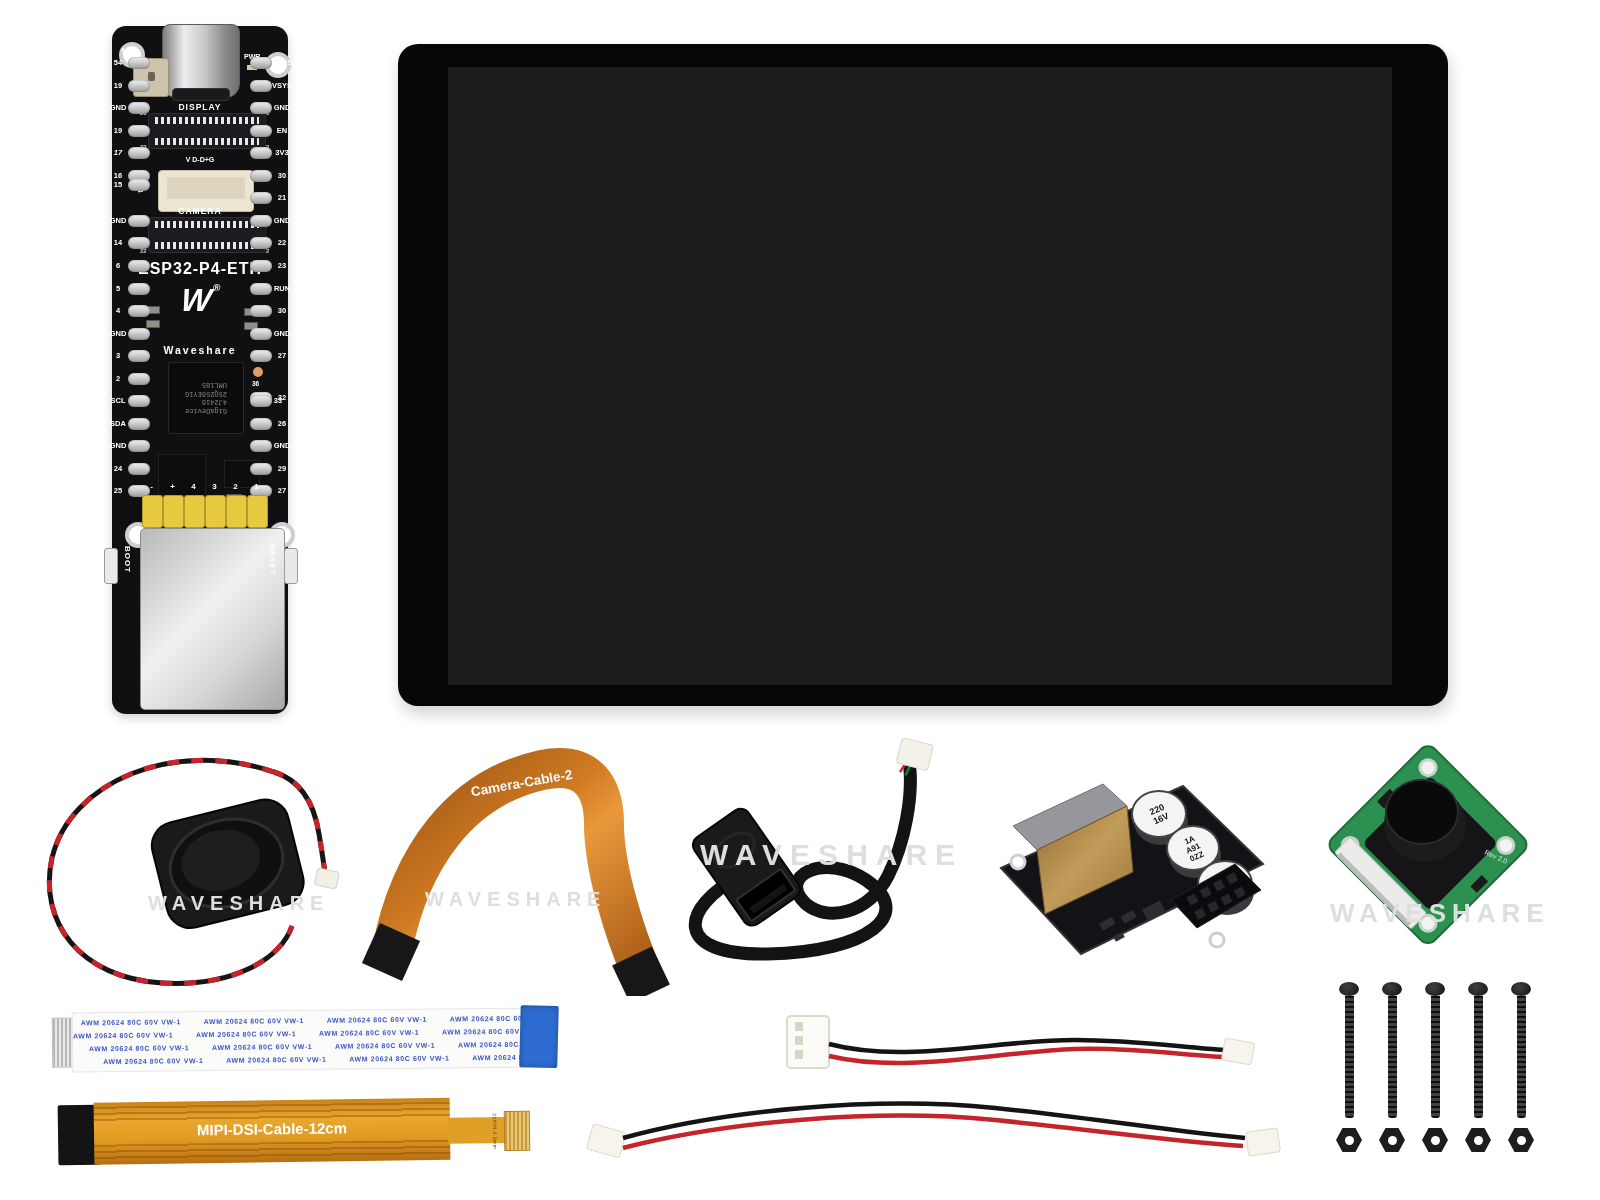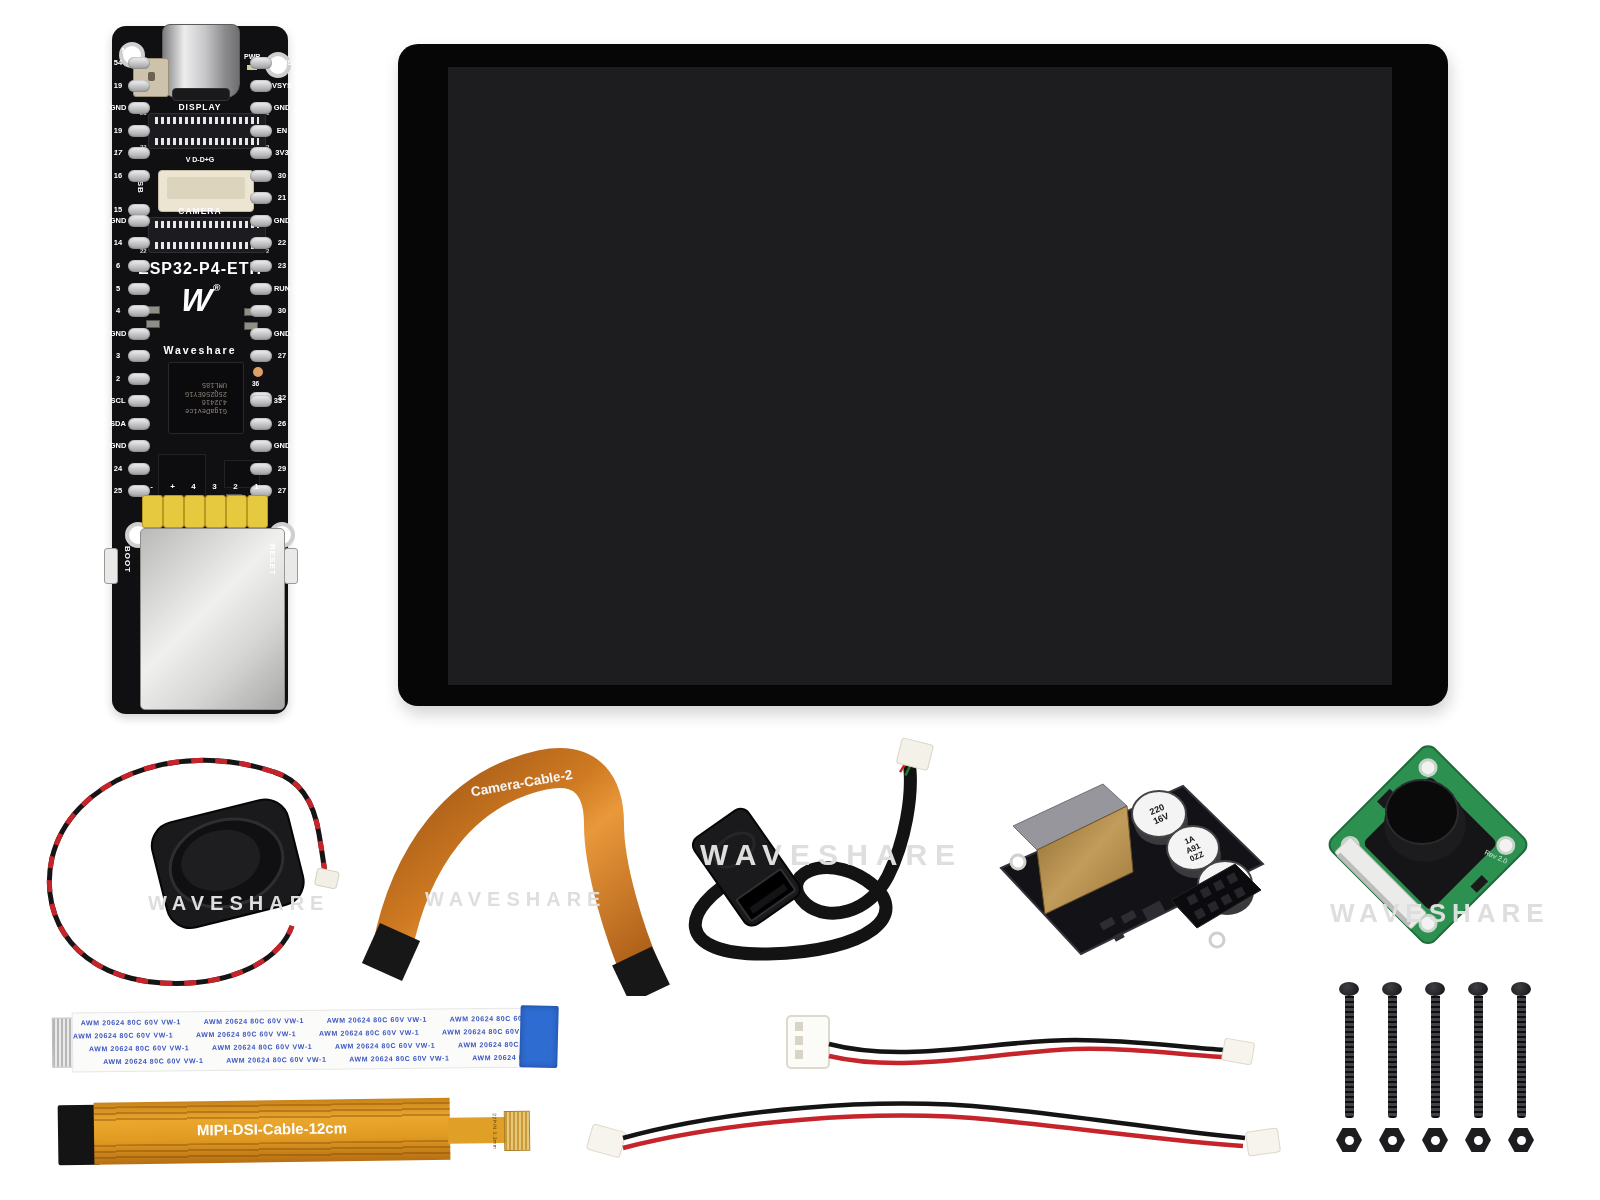--- a/index.html
+++ b/index.html
@@ -183,21 +183,21 @@
         <div class="pin-pad" style="left: 22px; top: 1px;"></div>
       </div>
       <div class="pin-row" style="top: 120.2px; font-style: italic;">
         <div class="pin-lab" style="left: 0px;">17</div>
         <div class="pin-pad" style="left: 22px; top: 1px;"></div>
       </div>
       <div class="pin-row" style="top: 142.75px;">
         <div class="pin-lab" style="left: 0px;">16</div>
         <div class="pin-pad" style="left: 22px; top: 1px;"></div>
       </div>
-      <div class="pin-row" style="top: 177px;">
+      <div class="pin-row" style="top: 152px;">
         <div class="pin-lab" style="left: 0px;">15</div>
         <div class="pin-pad" style="left: 22px; top: 1px;"></div>
       </div>
       <div class="pin-row" style="top: 187.85px;">
         <div class="pin-lab" style="left: 0px;">GND</div>
         <div class="pin-pad" style="left: 22px; top: 1px;"></div>
       </div>
       <div class="pin-row" style="top: 210.4px;">
         <div class="pin-lab" style="left: 0px;">14</div>
         <div class="pin-pad" style="left: 22px; top: 1px;"></div>

